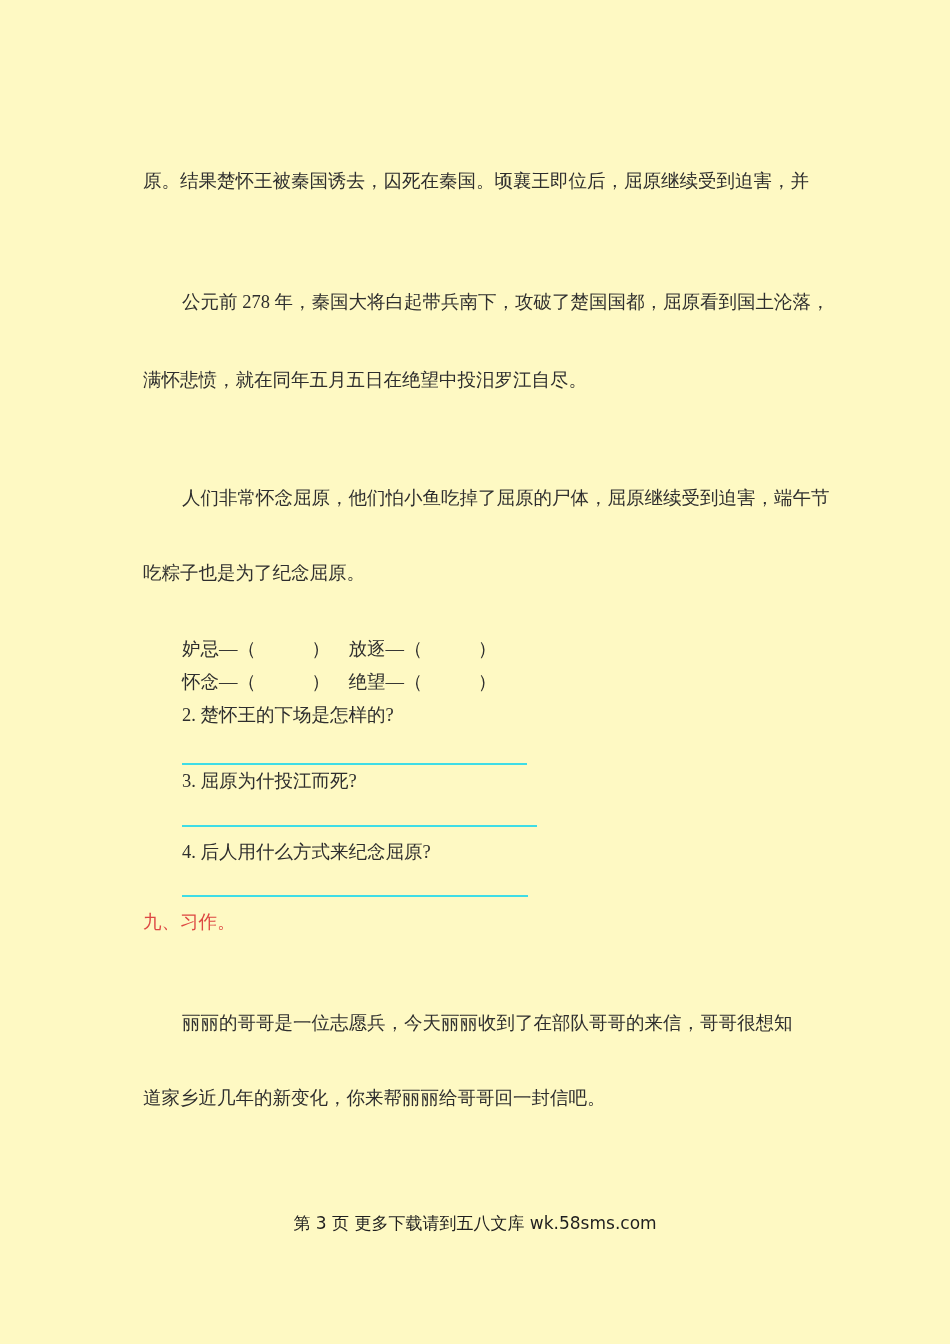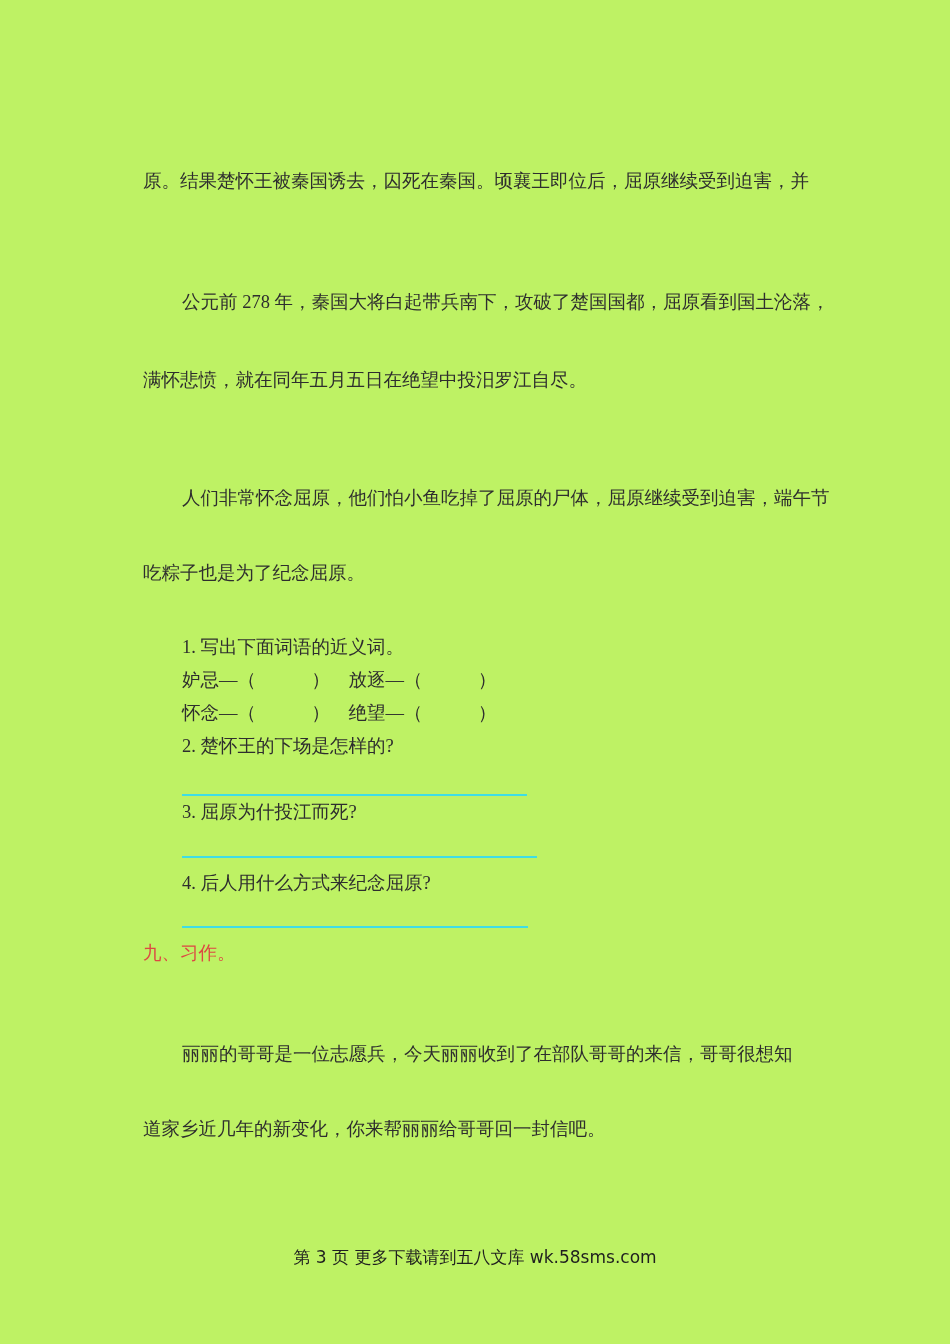--- a/index.html
+++ b/index.html
@@ -1,21 +1,21 @@
 <!DOCTYPE html>
 <html><head>
 <meta charset="utf-8">
 <style>
   * { margin: 0; padding: 0; box-sizing: border-box; }
   html, body { background: #ffffff; }
   .page {
     position: relative;
     width: 950px;
     height: 1344px;
-    background: #bef264;
+    background: #fef9c3;
     overflow: hidden;
     font-family: "Liberation Serif", "DejaVu Serif", serif;
     color: #2e2e2e;
   }
   .content {
     position: absolute;
     left: 143px;
     top: 120px;
     width: 700px;
     font-size: 18.5px;
@@ -41,21 +41,21 @@
   .after-blank2 { margin-top: 9px; }
   .section-heading {
     color: #dd4843;
     line-height: 33px;
     margin-top: 9px;
   }
   .essay-para { margin-top: 26px; }
   .footer {
     position: absolute;
     left: 0;
-    top: 1246px;
+    top: 1212px;
     width: 950px;
     text-align: center;
     font-family: "DejaVu Sans", "Liberation Sans", sans-serif;
     font-size: 17px;
     line-height: 22px;
     color: #1f1f1f;
   }
   .footer span { white-space: pre; }
 </style>
 </head>
@@ -72,21 +72,20 @@
     <div>
       <div class="lh36 indent">公元前 278 年，秦国大将白起带兵南下，攻破了楚国国都，屈原看到国土沦落，</div>
       <div class="lh36">满怀悲愤，就在同年五月五日在绝望中投汨罗江自尽。</div>
     </div>
 
     <div>
       <div class="lh33 indent">人们非常怀念屈原，他们怕小鱼吃掉了屈原的尸体，屈原继续受到迫害，端午节</div>
       <div class="lh33">吃粽子也是为了纪念屈原。</div>
     </div>
 
-    <div class="lh31 qitem">1. 写出下面词语的近义词。</div>
     <div class="lh34 qitem">妒忌—（　　　）　放逐—（　　　）</div>
     <div class="lh33 qitem">怀念—（　　　）　绝望—（　　　）</div>
 
     <div class="lh33 qitem">2. 楚怀王的下场是怎样的?</div>
     <div class="blank b1"></div>
 
     <div class="lh33 qitem after-blank">3. 屈原为什投江而死?</div>
     <div class="blank b2"></div>
 
     <div class="lh33 qitem after-blank2">4. 后人用什么方式来纪念屈原?</div>

